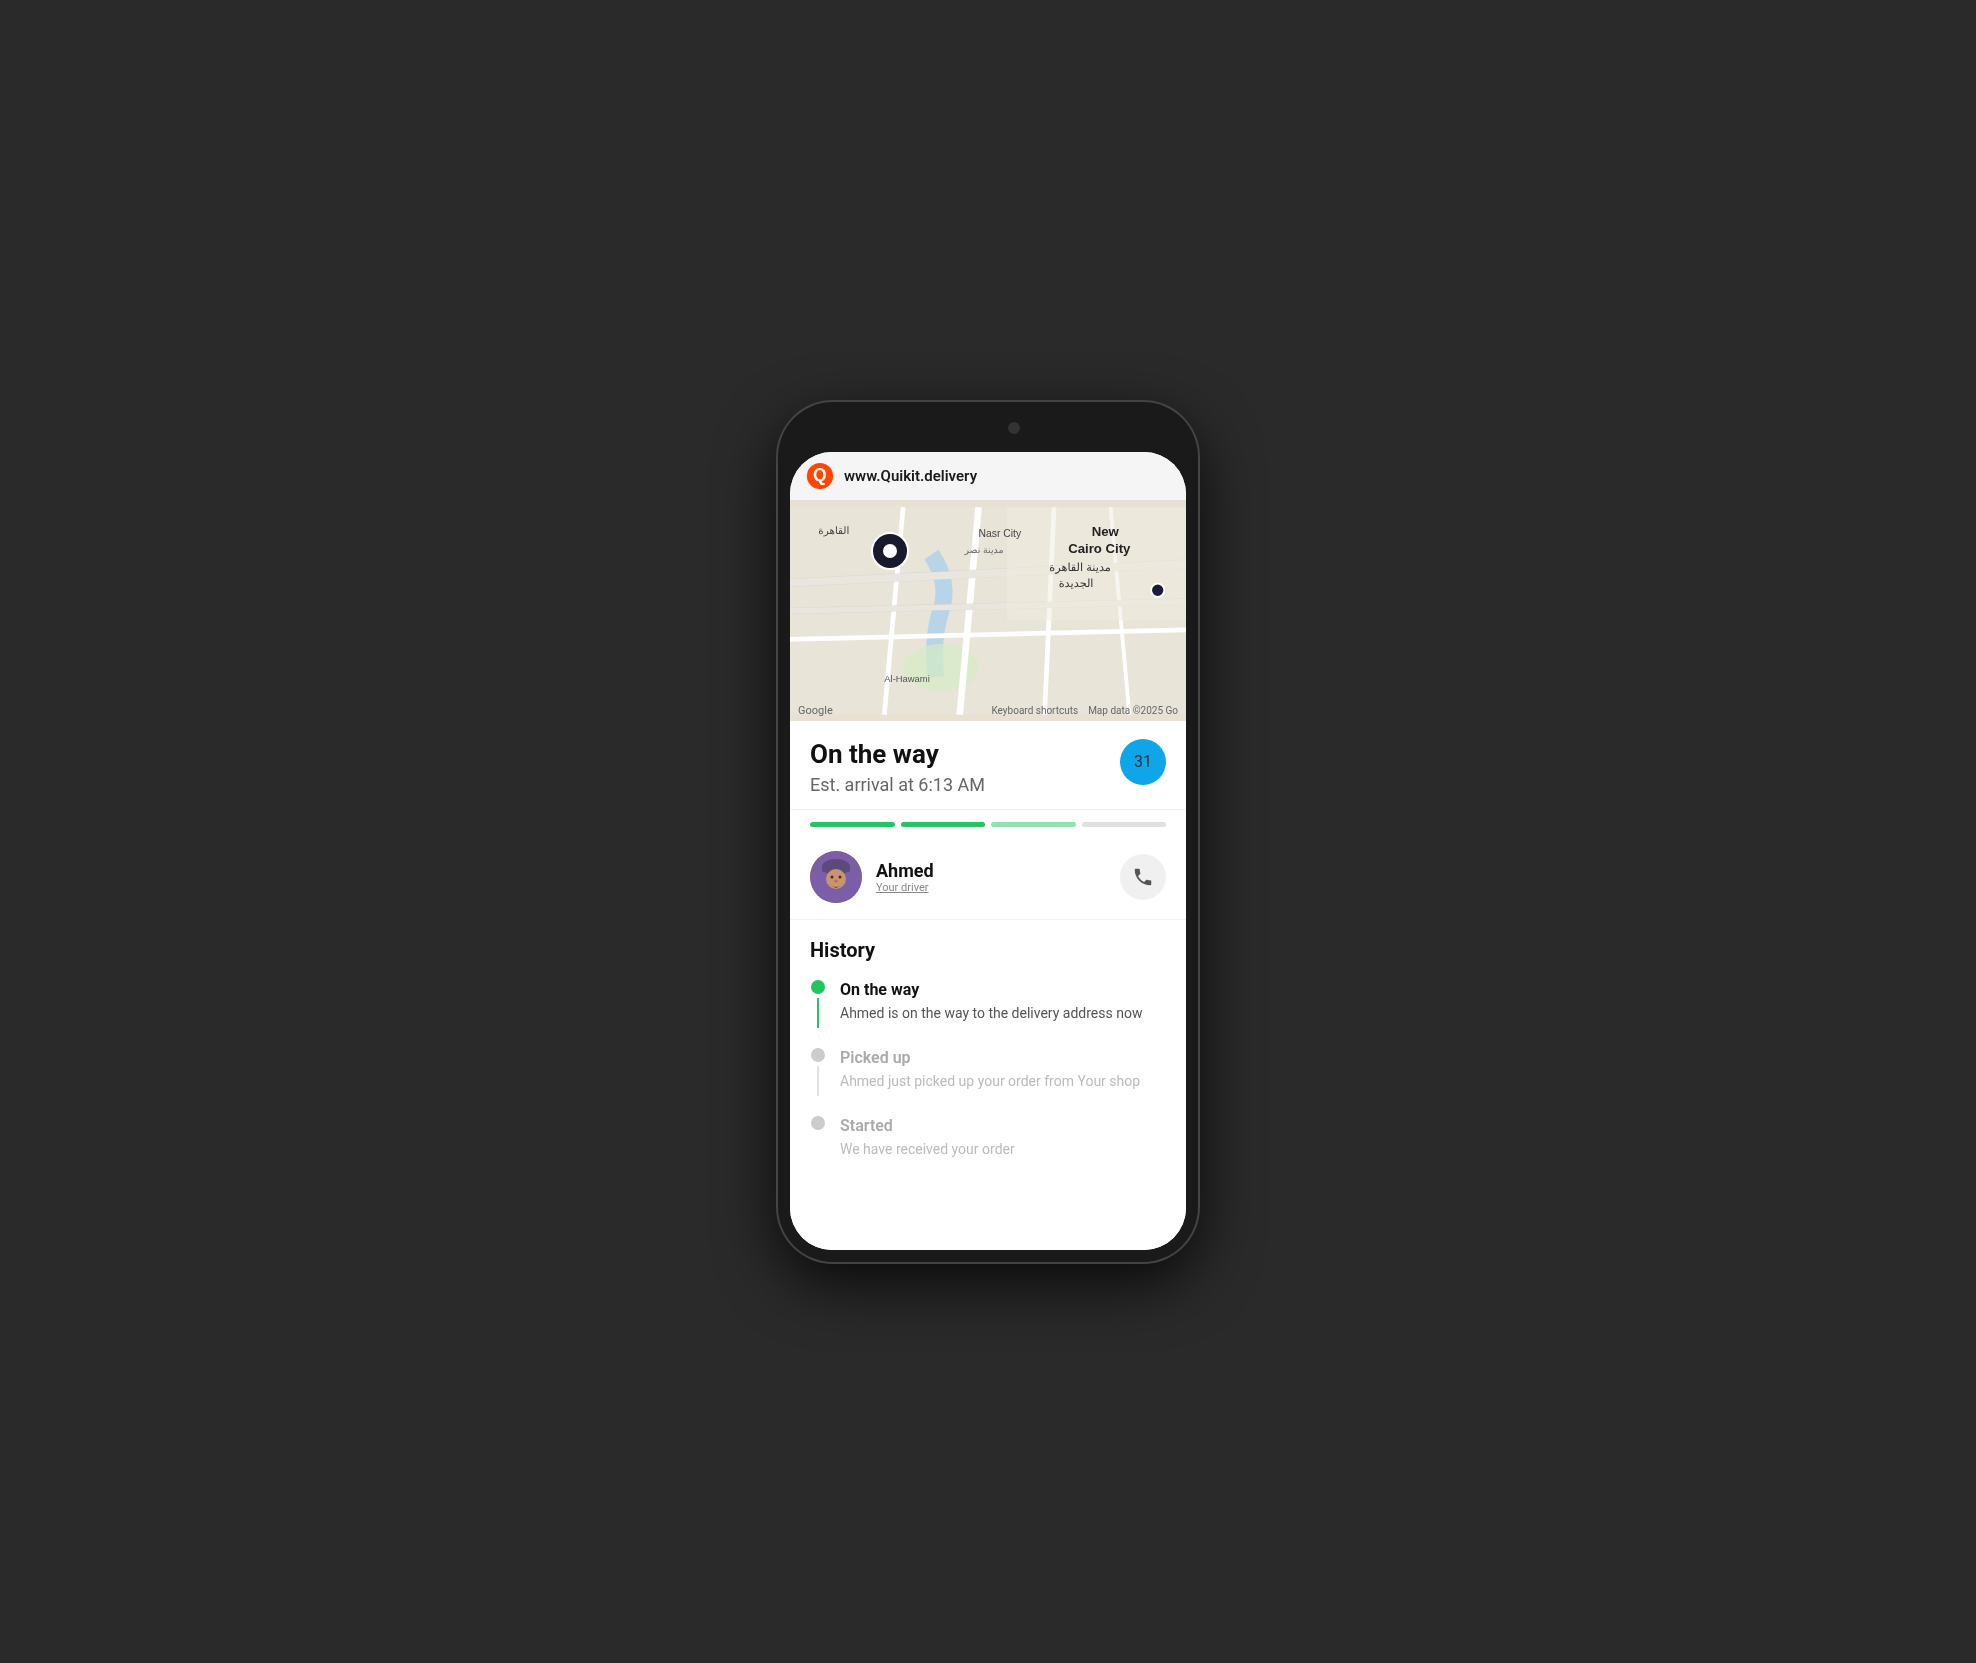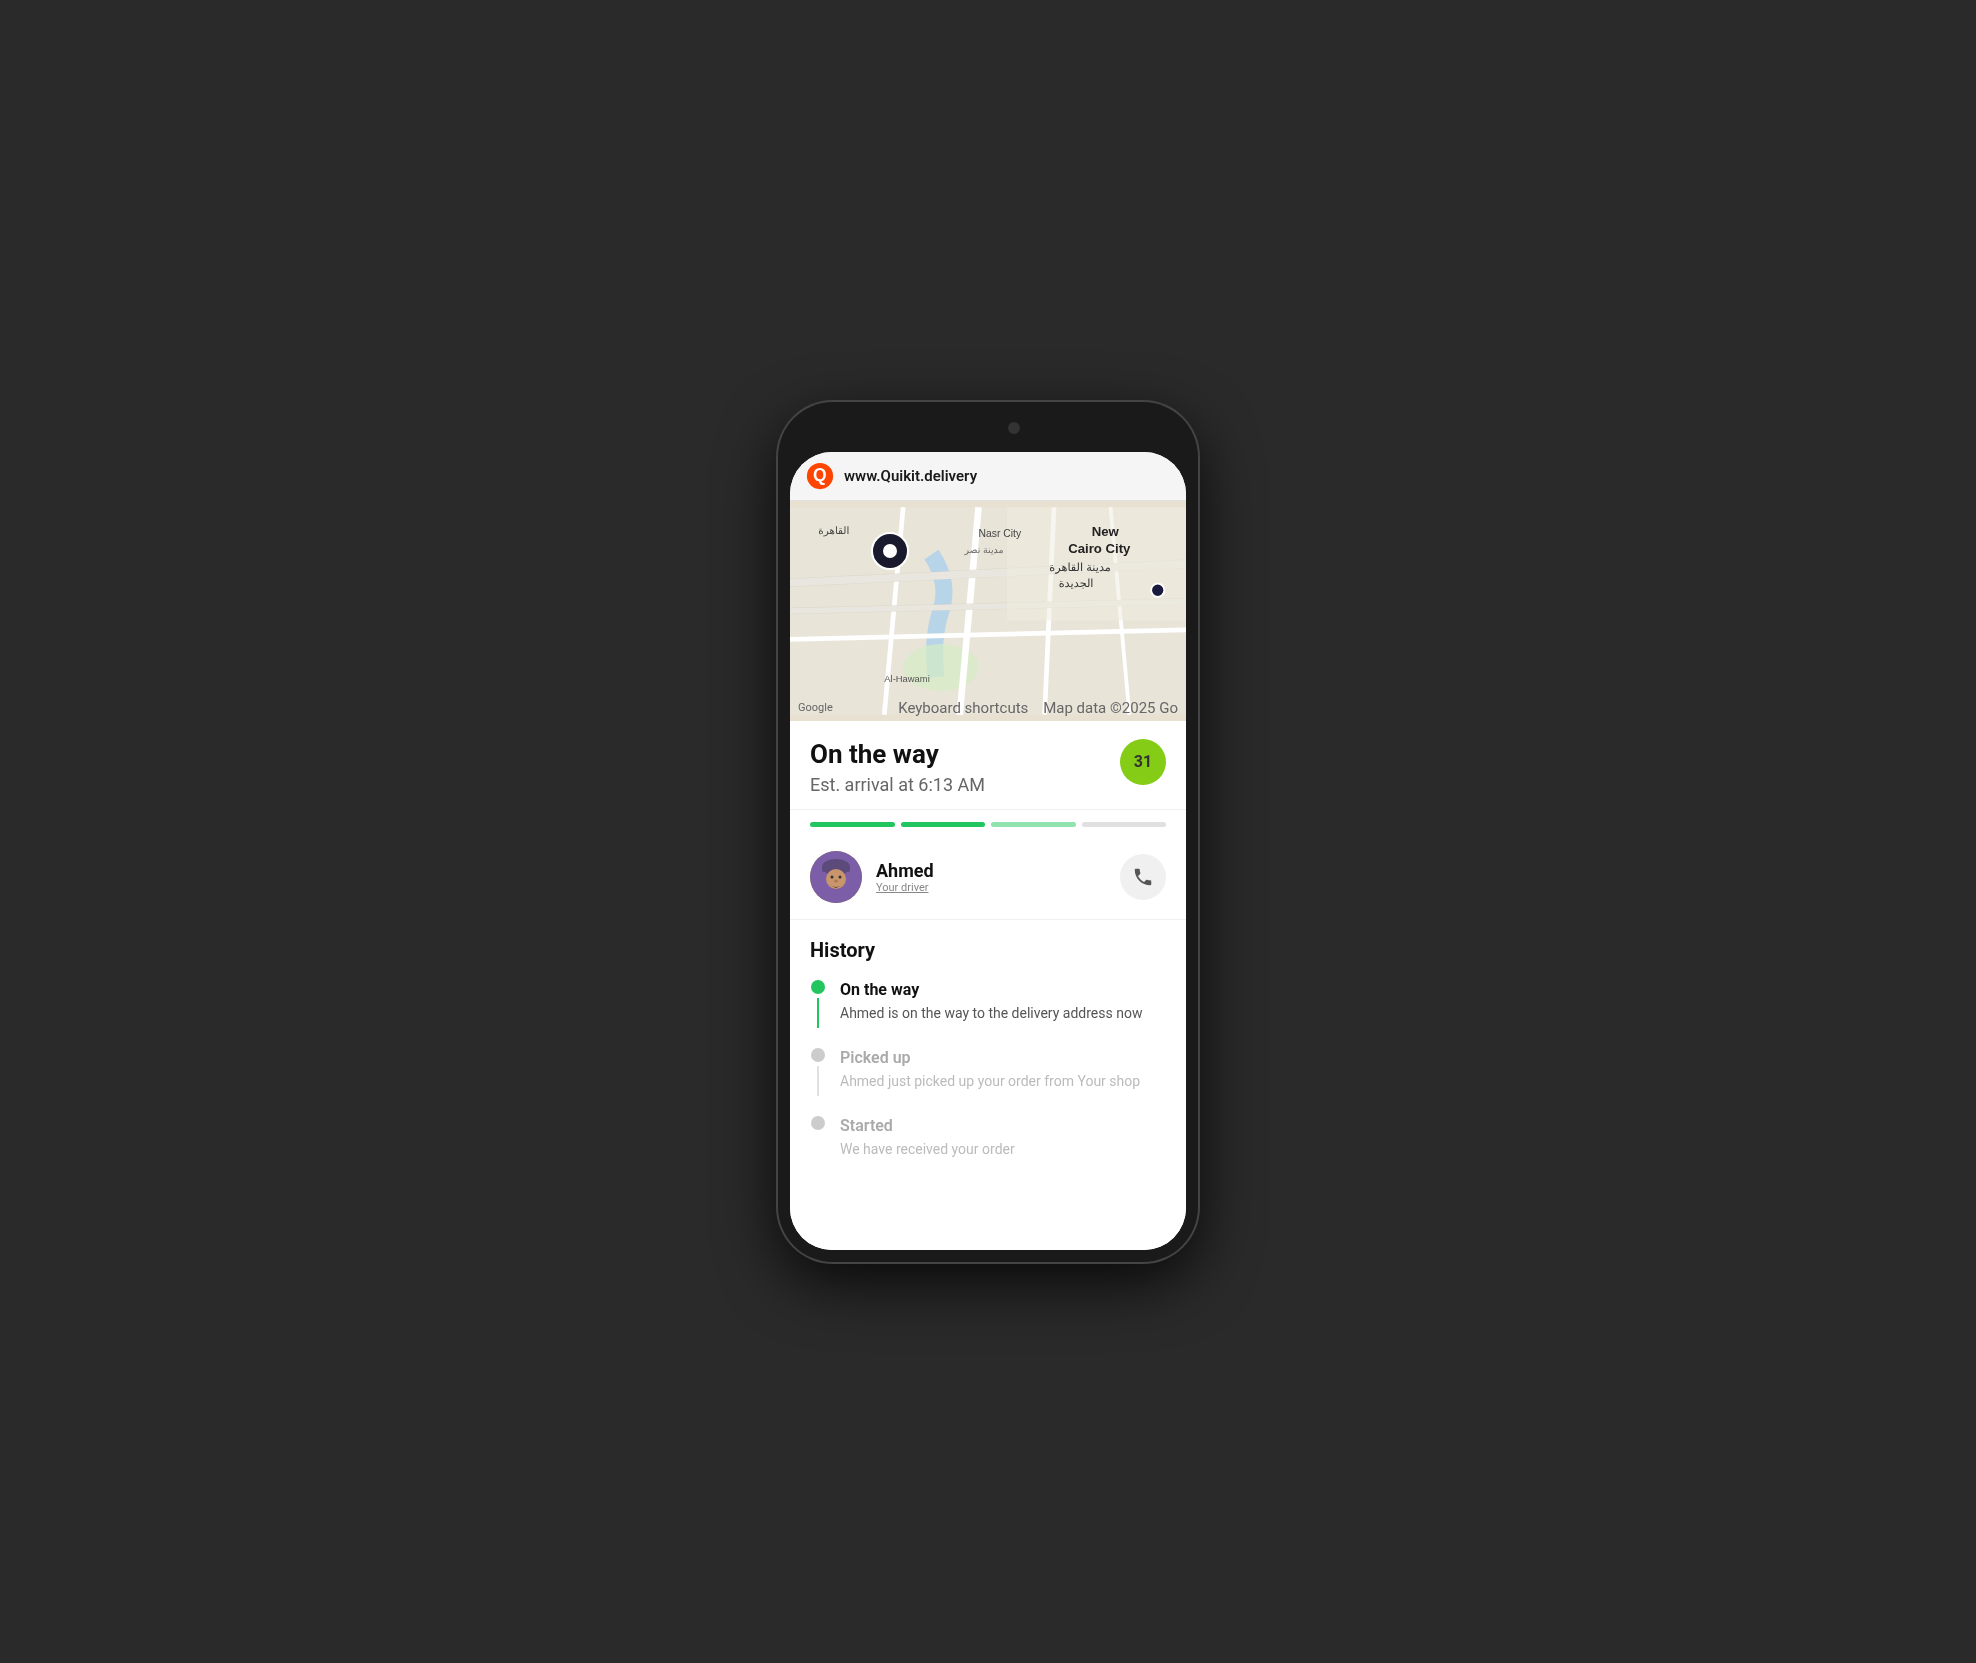--- a/index.html
+++ b/index.html
@@ -120,21 +120,21 @@
       justify-content: space-between;
       align-items: center;
     }
 
     .map-google-logo {
       font-size: 11px;
       color: #666;
     }
 
     .map-credits {
-      font-size: 15px;
+      font-size: 10px;
       color: #666;
       padding-left: 32px;
     }
 
     
     .content-area {
       flex: 1;
       overflow-y: auto;
       background: #fff;
     }
@@ -160,26 +160,26 @@
     .status-eta {
       font-size: 18px;
       color: #666;
       margin-top: 4px;
     }
 
     .status-badge {
       width: 46px;
       height: 46px;
       border-radius: 50%;
-      background: #84cc16;
+      background: #0ea5e9;
       display: flex;
       align-items: center;
       justify-content: center;
       font-size: 16px;
-      font-weight: 700;
+      font-weight: 400;
       color: #333;
       flex-shrink: 0;
       text-align: right;
     }
 
     
     .progress-bar-row {
       padding: 12px 20px;
       display: flex;
       gap: 6px;

